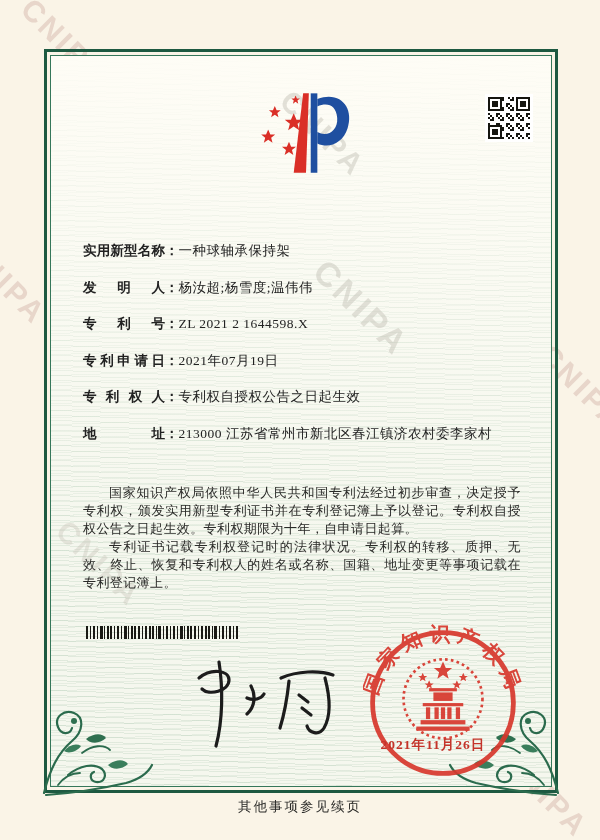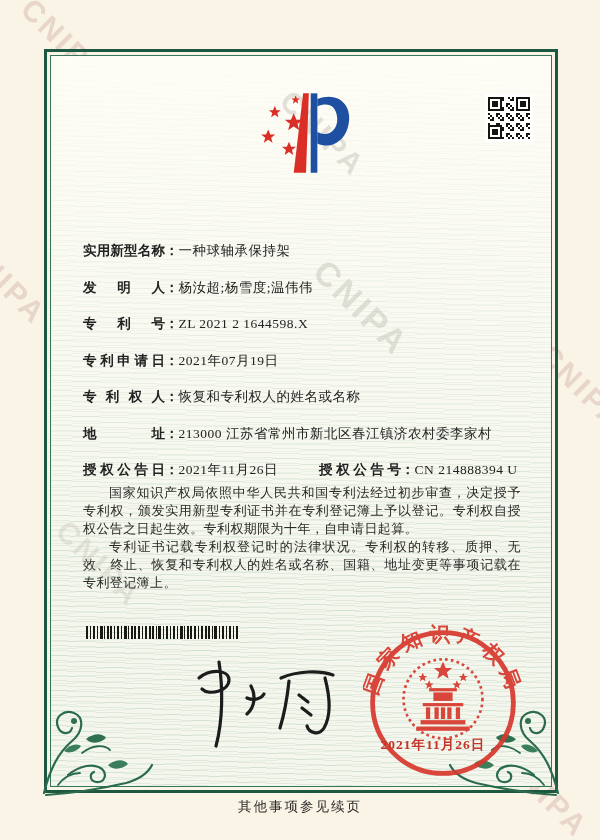--- a/index.html
+++ b/index.html
@@ -320,30 +320,24 @@
     <div class="field-row">
       <span class="flabel">发明人</span><span class="fcolon">：</span><span class="fvalue">杨汝超;杨雪度;温伟伟</span>
     </div>
     <div class="field-row">
       <span class="flabel">专利号</span><span class="fcolon">：</span><span class="fvalue">ZL 2021 2 1644598.X</span>
     </div>
     <div class="field-row">
       <span class="flabel">专利申请日</span><span class="fcolon">：</span><span class="fvalue">2021年07月19日</span>
     </div>
     <div class="field-row">
-      <span class="flabel">专利权人</span><span class="fcolon">：</span><span class="fvalue">恢复和专利权人的姓名或名称</span>
+      <span class="flabel">专利权人</span><span class="fcolon">：</span><span class="fvalue">专利权自授权公告之日起生效</span>
     </div>
     <div class="field-row">
       <span class="flabel">地址</span><span class="fcolon">：</span><span class="fvalue">213000 江苏省常州市新北区春江镇济农村委李家村</span>
-    </div>
-    <div class="field-row">
-      <span class="flabel">授权公告日</span><span class="fcolon">：</span><span class="fvalue">2021年11月26日</span>
-      <span class="pair2">
-        <span class="flabel">授权公告号</span><span class="fcolon">：</span><span class="fvalue">CN 214888394 U</span>
-      </span>
     </div>
   </div>
 
   <div class="legal">
     <p>国家知识产权局依照中华人民共和国专利法经过初步审查，决定授予专利权，颁发实用新型专利证书并在专利登记簿上予以登记。专利权自授权公告之日起生效。专利权期限为十年，自申请日起算。</p>
     <p>专利证书记载专利权登记时的法律状况。专利权的转移、质押、无效、终止、恢复和专利权人的姓名或名称、国籍、地址变更等事项记载在专利登记簿上。</p>
   </div>
 
   <div class="barcode"></div>
 

